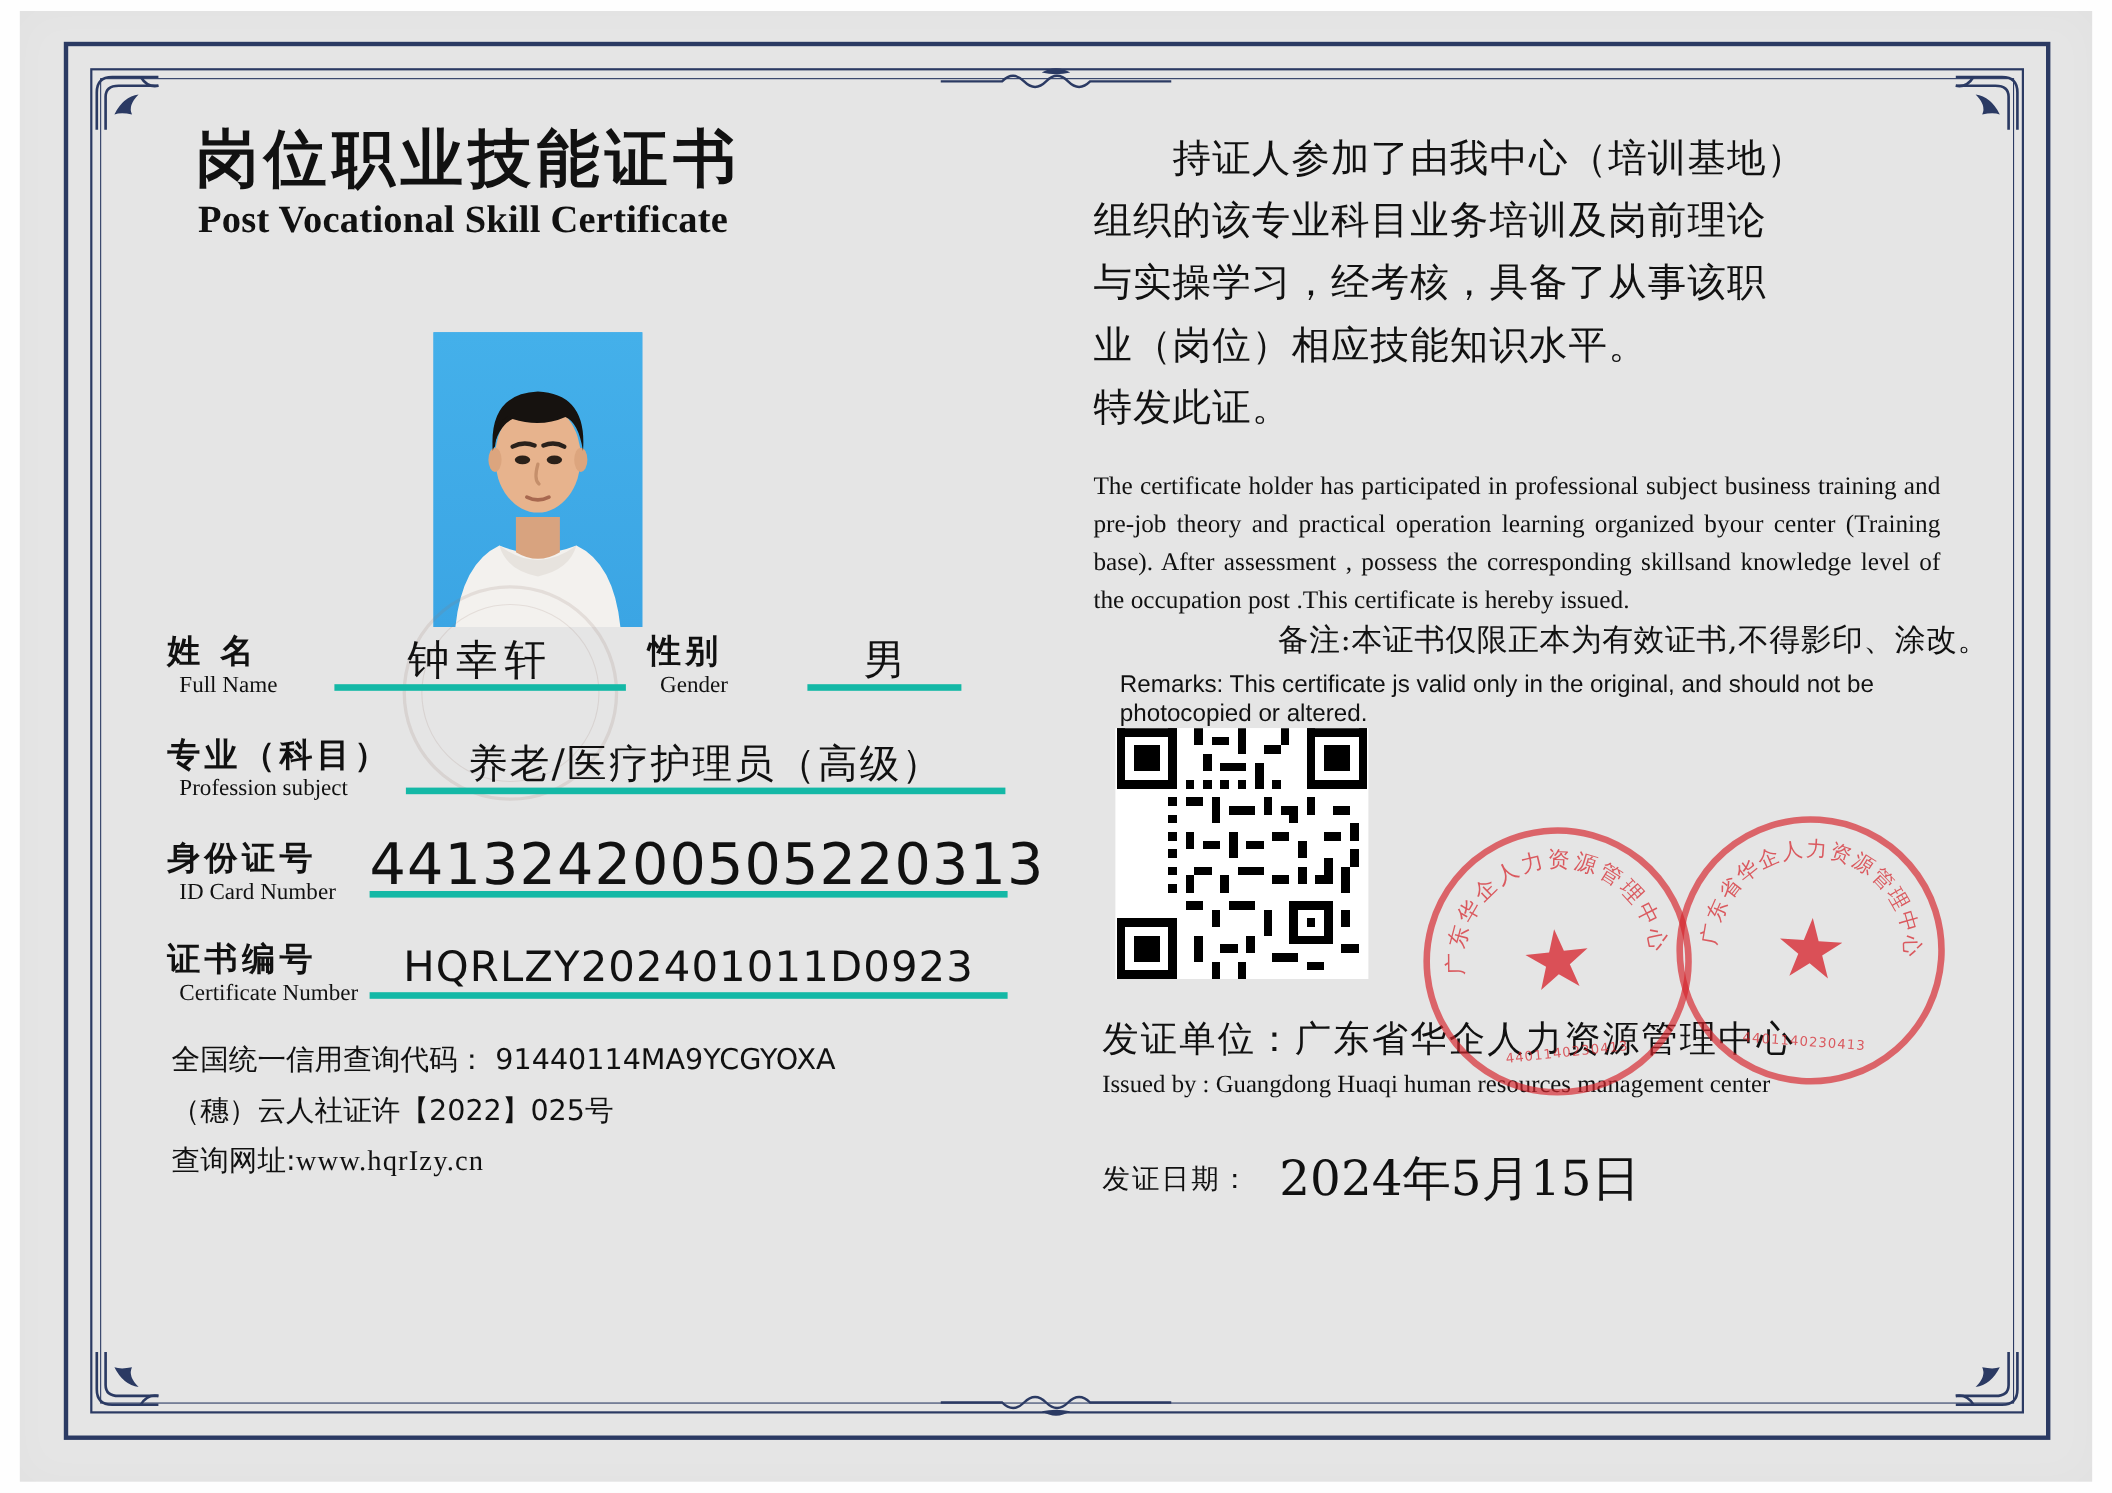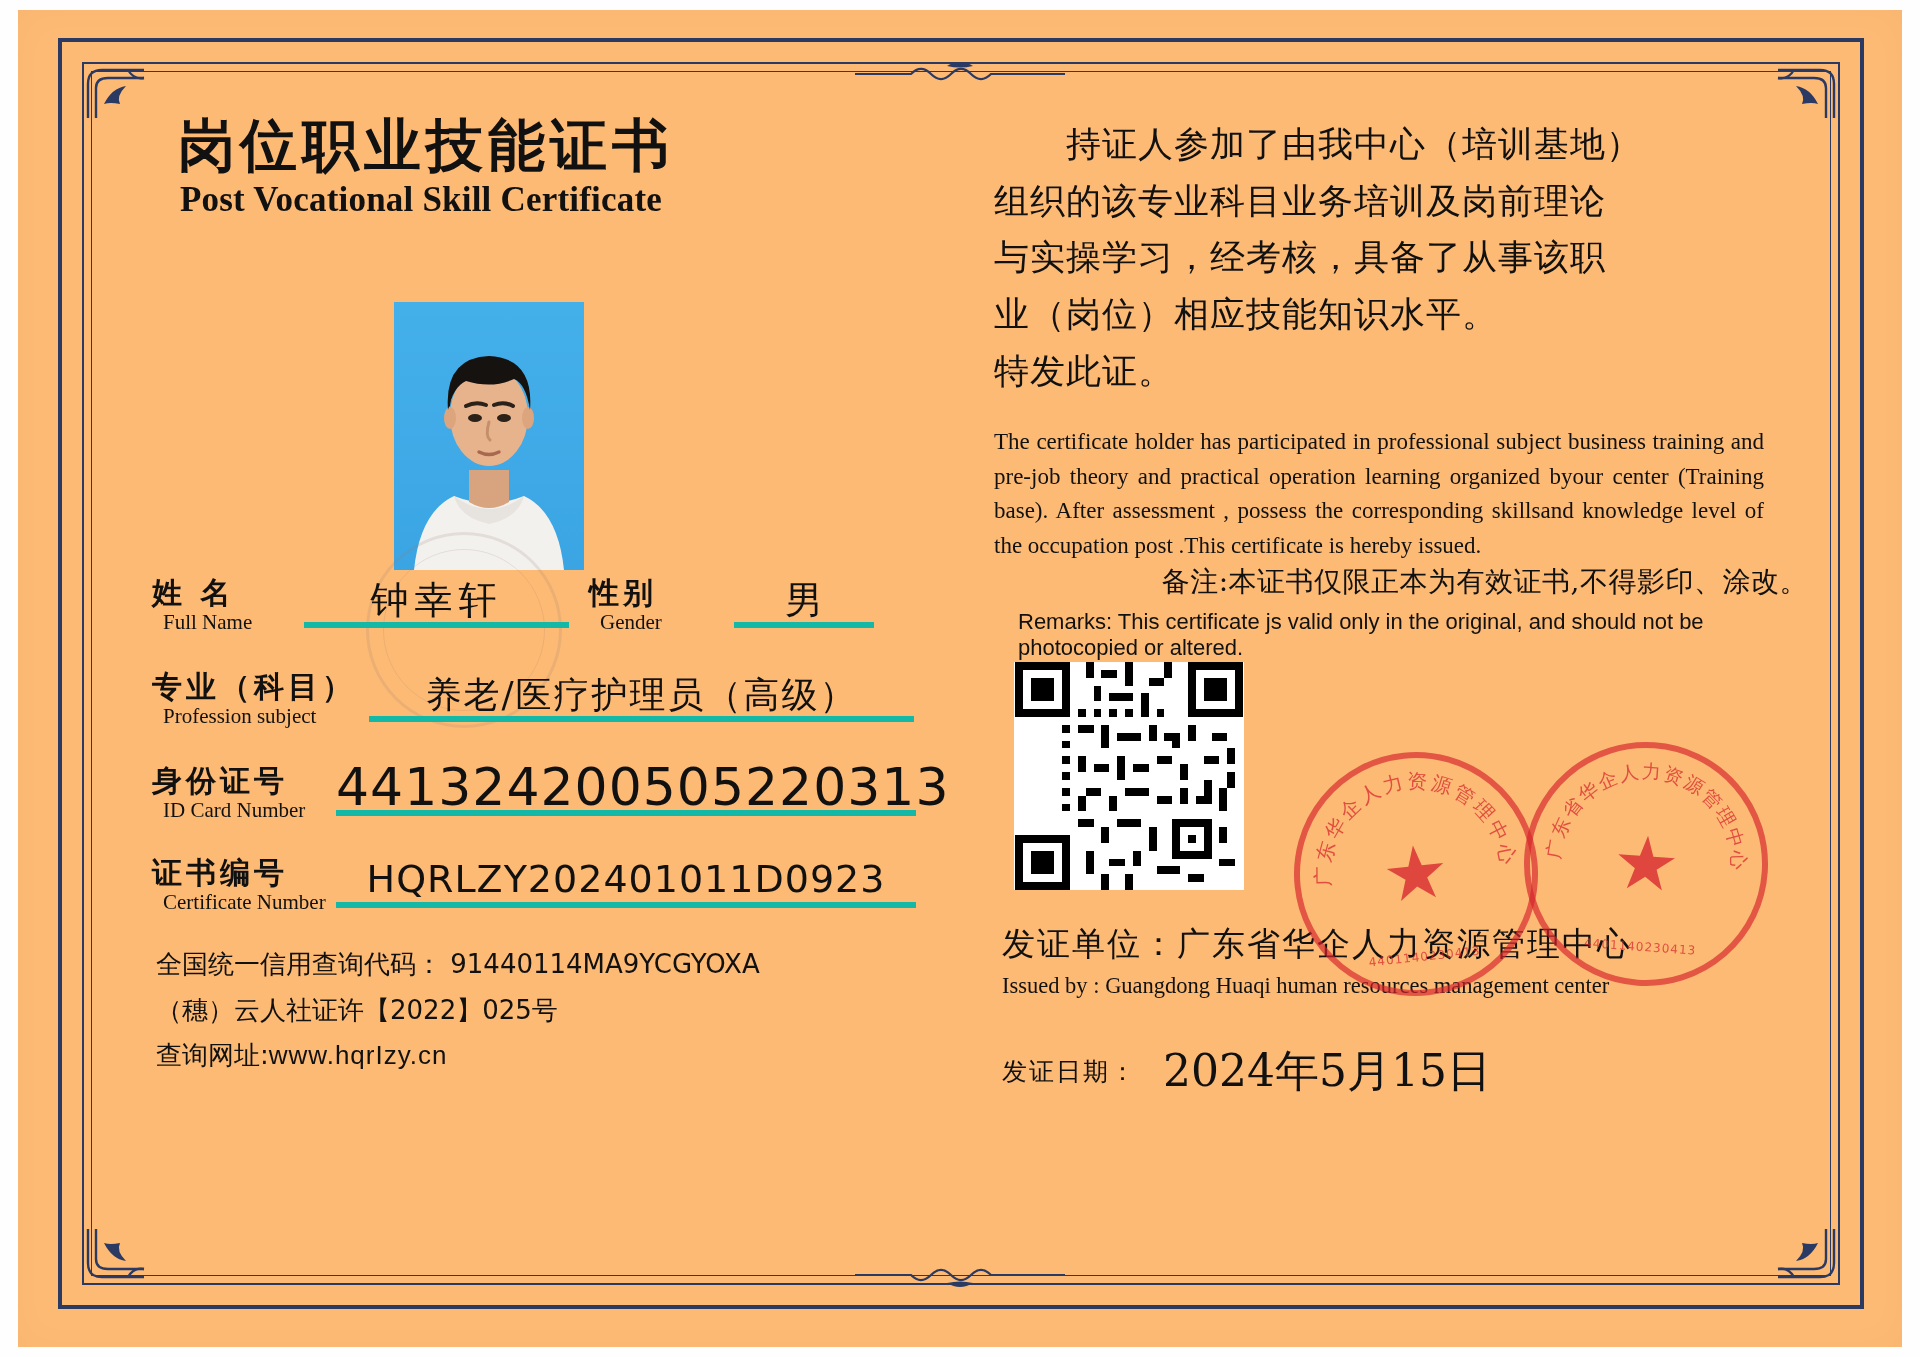--- a/index.html
+++ b/index.html
@@ -21,21 +21,21 @@
     height: 1357px;
     background: #fefefe;
     box-sizing: border-box;
   }
   .paper {
     position: absolute;
     left: 18px;
     top: 10px;
     width: 1884px;
     height: 1337px;
-    background: #fdba74;
+    background: #e5e5e5;
     box-shadow: inset 0 0 40px rgba(0,0,0,0.02);
   }
 
   .border-outer {
     position: absolute;
     left: 40px;
     top: 28px;
     right: 38px;
     bottom: 38px;
     border: 4px solid #2b3a63;
@@ -248,21 +248,21 @@
     position: absolute;
     left: 42px;
     top: 840px;
     width: 780px;
     font-family: "DejaVu Sans", sans-serif;
     font-size: 26px;
     color: #111;
     line-height: 1.75;
   }
   .footer-left div { white-space: nowrap; }
-  .footer-left .mono { font-family: Liberation Sans, sans-serif; letter-spacing: 1px; }
+  .footer-left .mono { font-family: Liberation Serif, serif; letter-spacing: 1px; }
 
   
   .stmt-cn {
     font-family: "DejaVu Serif", serif;
     font-size: 35px;
     color: #111;
     line-height: 1.62;
     letter-spacing: 1px;
     margin: 14px 0 0 0;
   }

